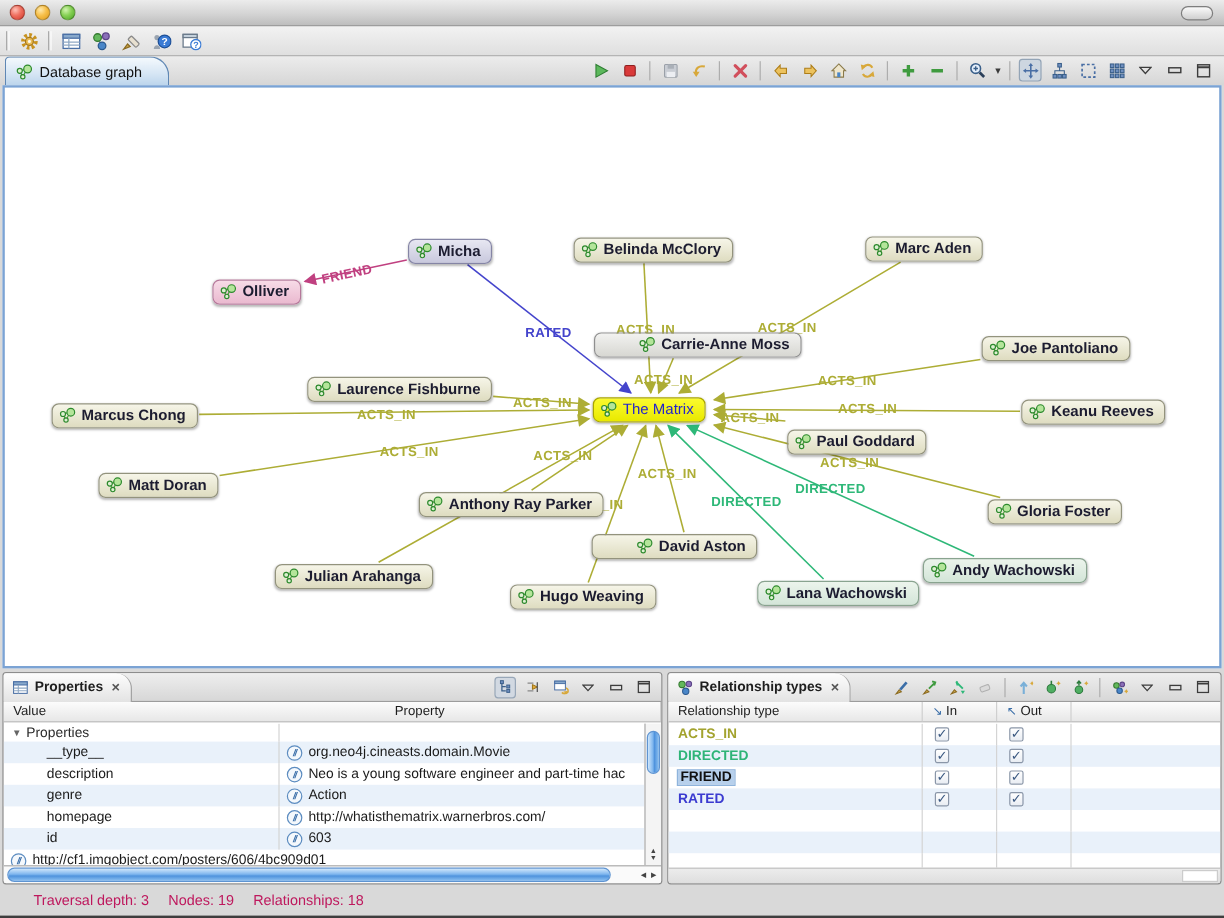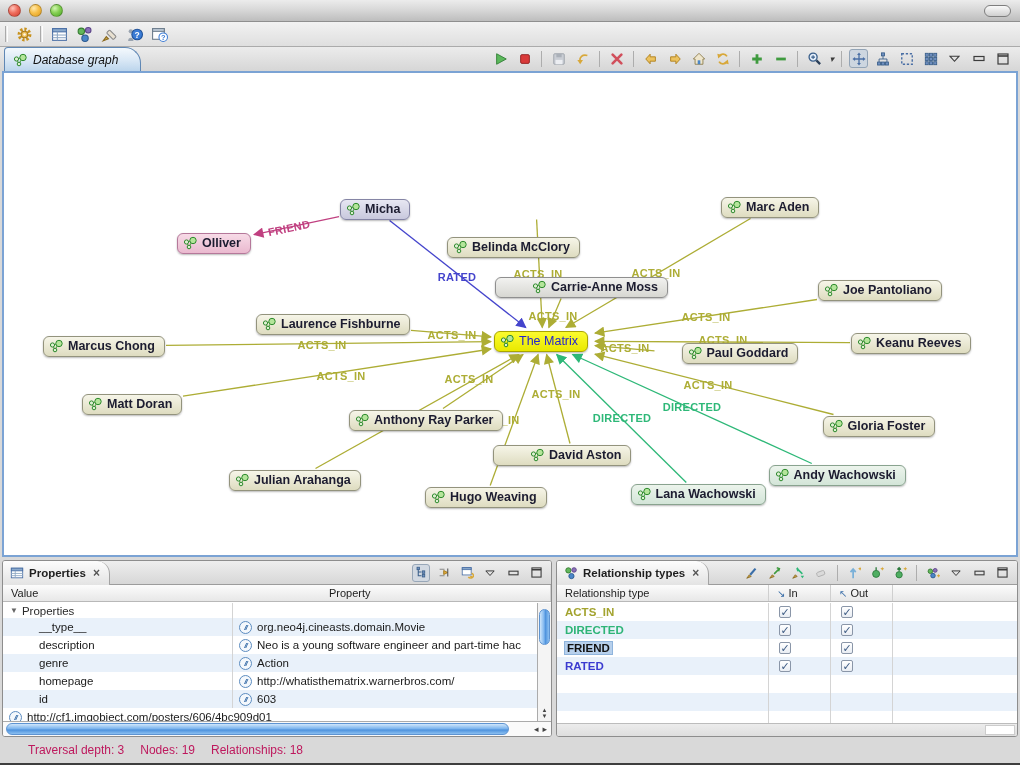--- a/index.html
+++ b/index.html
@@ -23,21 +23,21 @@
     border:1px solid #7e7e7e;background:linear-gradient(#fafafa,#cfcfcf);}
   
   .main-toolbar{position:absolute;left:0;top:22px;width:100%;height:25px;
     background:linear-gradient(#f2f2f2,#dfdfdf);border-bottom:1px solid #ababab;
     display:flex;align-items:center;gap:7px;padding-left:5px;}
   .tb-handle{width:3px;height:16px;border-left:1px solid #aaa;border-right:1px solid #fdfdfd;}
   .icon16{width:18px;height:18px;display:inline-flex;align-items:center;justify-content:center;}
   .icon16 svg{display:block;}
   
   .tabrow{position:absolute;left:0;top:47px;width:100%;height:24px;
-    background:linear-gradient(#ececec,#d6d6d6);display:flex;align-items:flex-end;font-style:italic;}
+    background:linear-gradient(#ececec,#d6d6d6);display:flex;align-items:flex-end;}
   .editor-tab{display:flex;align-items:center;gap:5px;height:24px;margin-left:4px;
     padding:0 22px 0 8px;border:1px solid #5f87b4;border-bottom:none;
     border-radius:4px 16px 0 0;background:linear-gradient(#f4f9fd,#d8e7f5 55%,#bcd5ec);
     font-size:12px;color:#111;position:relative;z-index:2;}
   .editor-toolbar{margin-left:auto;display:flex;align-items:center;gap:5px;padding:0 8px 3px 0;}
   .sep{width:1px;height:16px;background:#adadad;margin:0 2px;}
   .tbtn{width:19px;height:19px;display:inline-flex;align-items:center;justify-content:center;border-radius:3px;}
   .tbtn.pressed{background:#cdd6e0;border:1px solid #93a4b6;}
   .chev{font-size:9px;color:#3c3c3c;}
   
@@ -391,21 +391,21 @@
           <svg width="15" height="14" viewBox="0 0 15 14">
             <line x1="9.5" y1="4.5" x2="3.5" y2="6" stroke="#4a9b3c"></line>
             <line x1="3.5" y1="6" x2="6" y2="11" stroke="#4a9b3c"></line>
             <line x1="9.5" y1="4.5" x2="6" y2="11" stroke="#4a9b3c"></line>
             <circle cx="10" cy="4.5" r="3.2" fill="#b4e59a" stroke="#2d8a2d"></circle>
             <circle cx="3.5" cy="6" r="2.1" fill="#def0d2" stroke="#2d8a2d"></circle>
             <circle cx="6" cy="11" r="1.8" fill="#def0d2" stroke="#2d8a2d"></circle>
           </svg>
           <span>Micha</span>
         </div>
-        <div class="gnode " style="left: 443px; top: 124.5px; margin-top: 39px;">
+        <div class="gnode " style="left: 474px; top: 124.5px;">
           <svg width="15" height="14" viewBox="0 0 15 14">
             <line x1="9.5" y1="4.5" x2="3.5" y2="6" stroke="#4a9b3c"></line>
             <line x1="3.5" y1="6" x2="6" y2="11" stroke="#4a9b3c"></line>
             <line x1="9.5" y1="4.5" x2="6" y2="11" stroke="#4a9b3c"></line>
             <circle cx="10" cy="4.5" r="3.2" fill="#b4e59a" stroke="#2d8a2d"></circle>
             <circle cx="3.5" cy="6" r="2.1" fill="#def0d2" stroke="#2d8a2d"></circle>
             <circle cx="6" cy="11" r="1.8" fill="#def0d2" stroke="#2d8a2d"></circle>
           </svg>
           <span>Belinda McClory</span>
         </div>
@@ -468,21 +468,21 @@
           <svg width="15" height="14" viewBox="0 0 15 14">
             <line x1="9.5" y1="4.5" x2="3.5" y2="6" stroke="#4a9b3c"></line>
             <line x1="3.5" y1="6" x2="6" y2="11" stroke="#4a9b3c"></line>
             <line x1="9.5" y1="4.5" x2="6" y2="11" stroke="#4a9b3c"></line>
             <circle cx="10" cy="4.5" r="3.2" fill="#b4e59a" stroke="#2d8a2d"></circle>
             <circle cx="3.5" cy="6" r="2.1" fill="#def0d2" stroke="#2d8a2d"></circle>
             <circle cx="6" cy="11" r="1.8" fill="#def0d2" stroke="#2d8a2d"></circle>
           </svg>
           <span>The Matrix</span>
         </div>
-        <div class="gnode " style="left: 651.5px; top: 270px; margin-left: 26px;">
+        <div class="gnode " style="left: 651.5px; top: 285px;">
           <svg width="15" height="14" viewBox="0 0 15 14">
             <line x1="9.5" y1="4.5" x2="3.5" y2="6" stroke="#4a9b3c"></line>
             <line x1="3.5" y1="6" x2="6" y2="11" stroke="#4a9b3c"></line>
             <line x1="9.5" y1="4.5" x2="6" y2="11" stroke="#4a9b3c"></line>
             <circle cx="10" cy="4.5" r="3.2" fill="#b4e59a" stroke="#2d8a2d"></circle>
             <circle cx="3.5" cy="6" r="2.1" fill="#def0d2" stroke="#2d8a2d"></circle>
             <circle cx="6" cy="11" r="1.8" fill="#def0d2" stroke="#2d8a2d"></circle>
           </svg>
           <span>Paul Goddard</span>
         </div>

